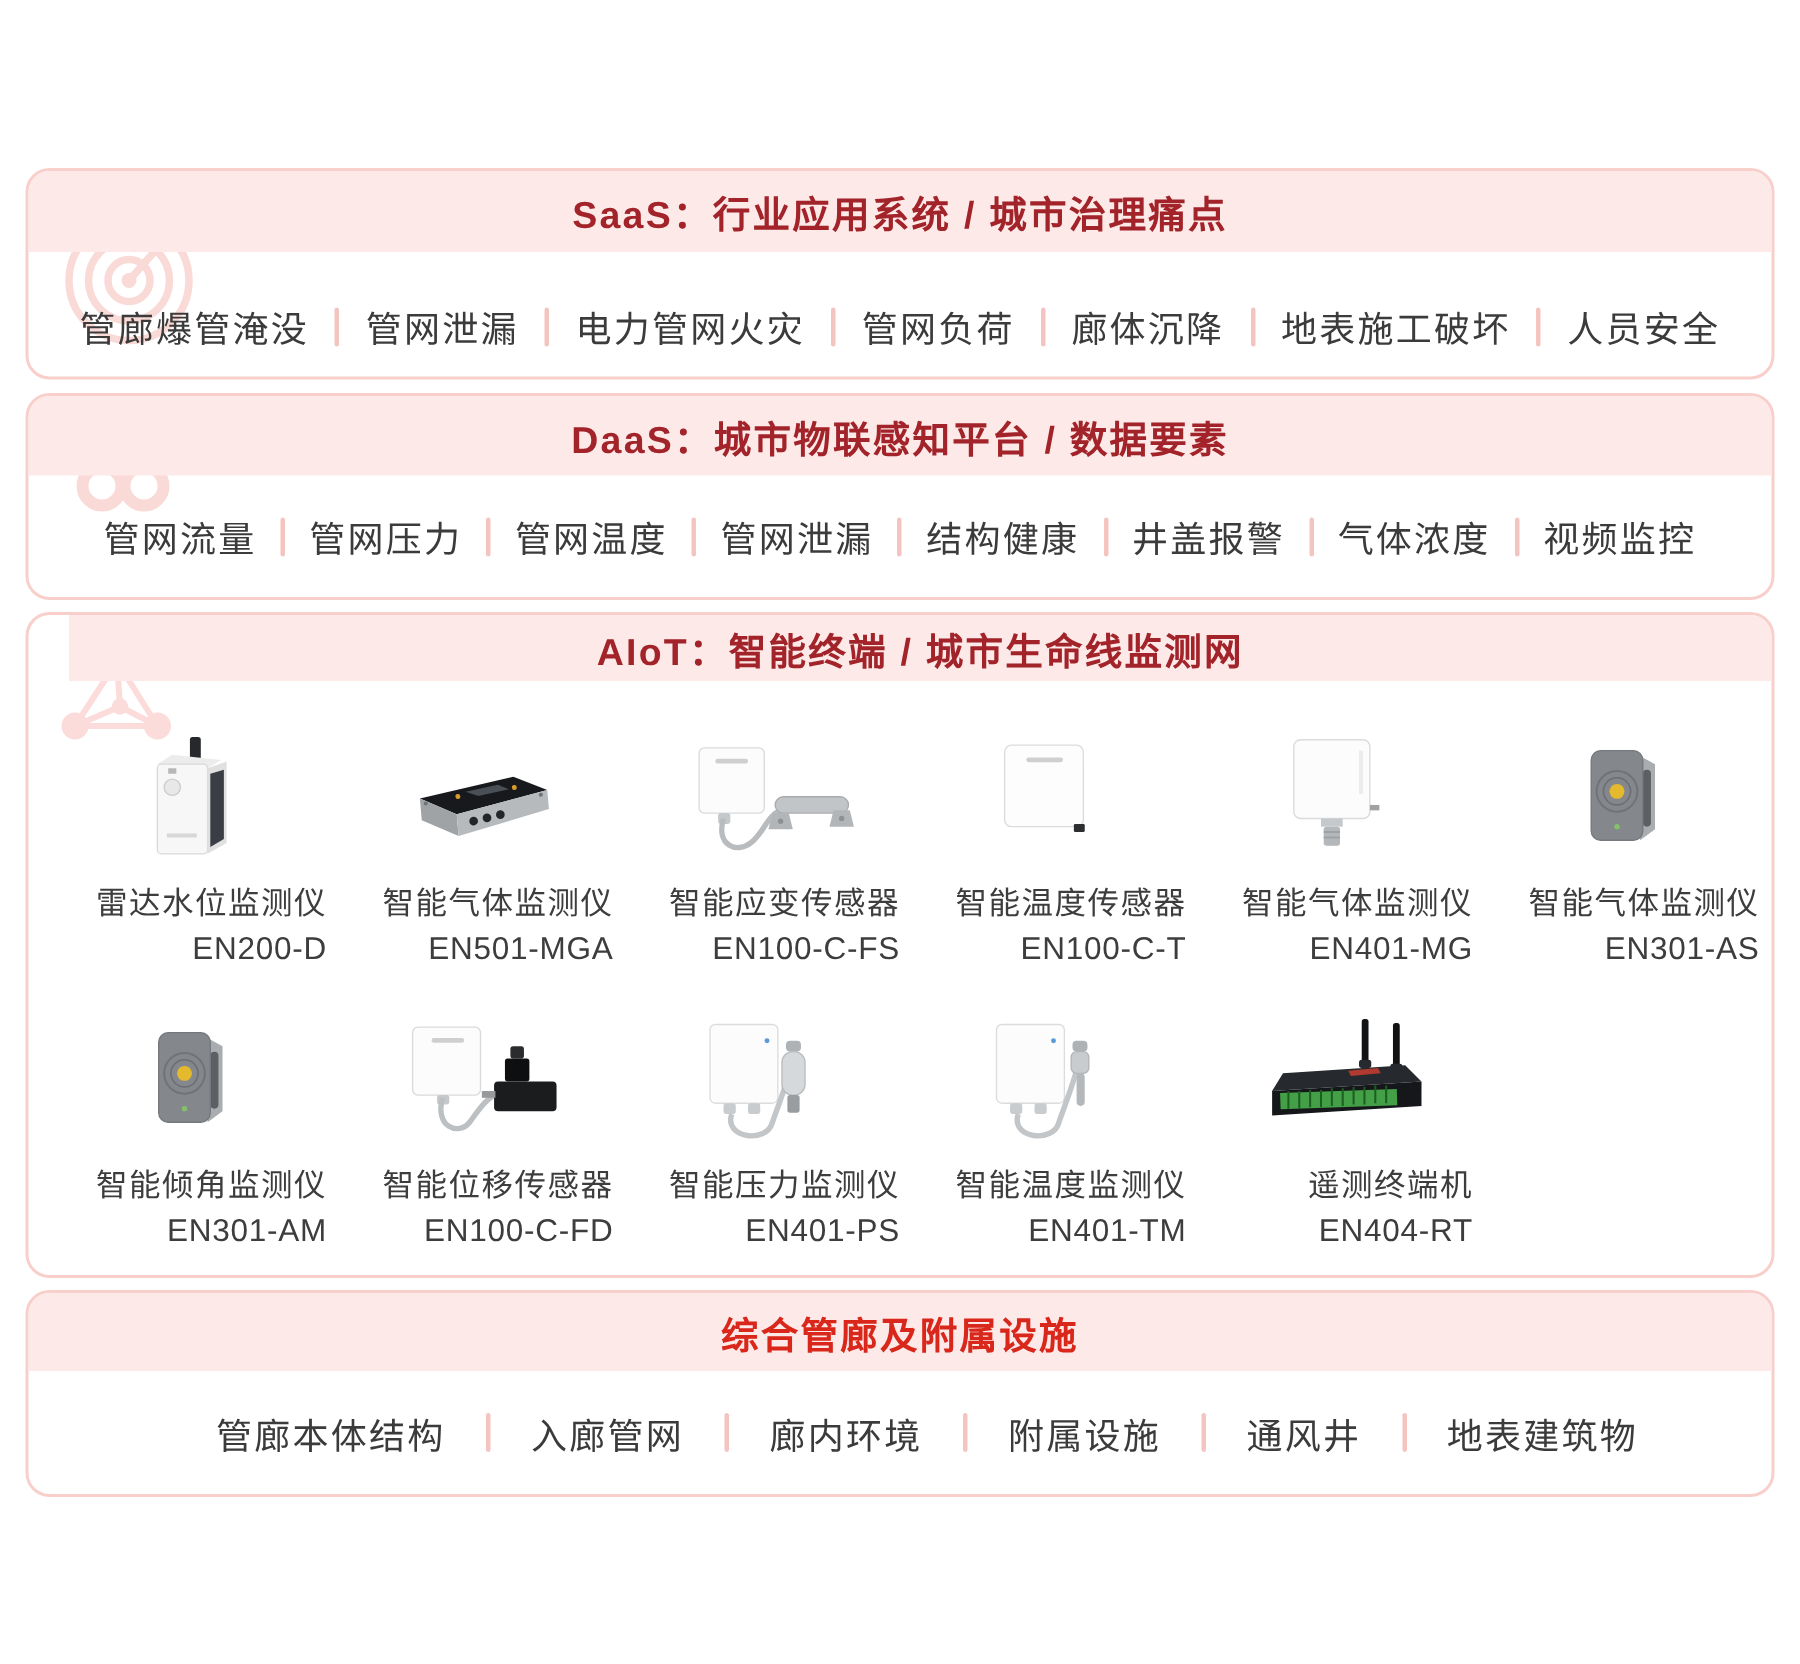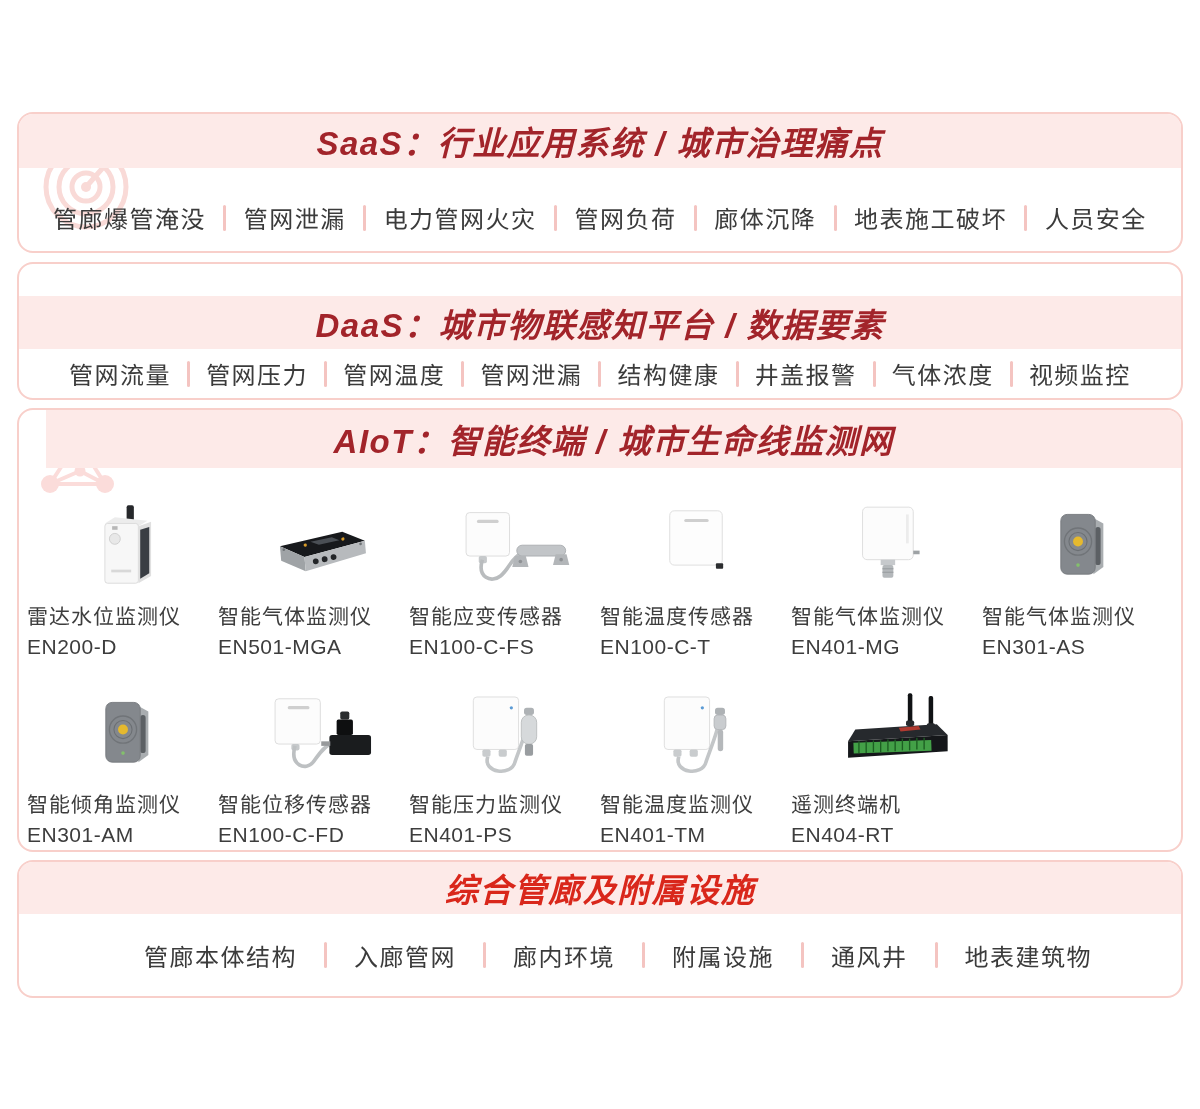--- a/index.html
+++ b/index.html
@@ -1,48 +1,48 @@
 <!DOCTYPE html>
 <html lang="zh-CN"><head>
 <meta charset="utf-8">
 <style>
   html,body{margin:0;padding:0;background:#ffffff;}
   body{width:1200px;height:1109px;font-family:"Liberation Sans",sans-serif;}
   .page{position:relative;width:1200px;height:1109px;overflow:hidden;box-sizing:border-box;padding-top:112px;background:#fff;}
   .panel{position:relative;width:1166px;margin:0 auto;border:2px solid #f8cfca;border-radius:16px;overflow:hidden;box-sizing:border-box;background:#fff;display:flex;flex-direction:column;}
   .panel .band{background:#fdeae8;display:flex;align-items:center;justify-content:center;flex:0 0 auto;position:relative;z-index:1;}
-  .panel h2{margin:0;font-size:33px;font-weight:bold;color:#a2242a;letter-spacing:1.5px;font-style:italic;}
+  .panel h2{margin:0;font-size:25px;font-weight:bold;color:#a2242a;letter-spacing:1.5px;}
   .panel.bottom h2{color:#d9271b;}
   .pbody{flex:1;display:flex;align-items:center;position:relative;z-index:1;}
   .items{display:flex;align-items:center;width:100%;box-sizing:border-box;}
   .items.spread{justify-content:space-between;}
   .items.centered{justify-content:center;gap:27px;padding-left:36px;}
   .pad-saas{padding:0 34px;margin-top:16px;}
   .pad-daas{padding:0 50px;}
   .item{font-size:24px;color:#3b3b3b;letter-spacing:1.5px;white-space:nowrap;}
   .divider{width:3px;height:26px;background:#f4c4c1;border-radius:1.5px;flex:0 0 auto;}
   
   .deco{position:absolute;z-index:0;pointer-events:none;}
   .deco-ripple{left:20px;top:26px;width:94px;height:94px;}
   .deco-infinity{left:30px;top:42px;width:66px;height:36px;}
   .deco-network{left:20px;top:20px;width:78px;height:66px;}
   
   .devices{flex:1;display:grid;grid-template-columns:repeat(6,1fr);padding:30px 8px 14px;row-gap:24px;position:relative;z-index:1;}
-  .device{display:flex;flex-direction:column;align-items:flex-start;}
+  .device{display:flex;flex-direction:column;align-items:flex-end;}
   .device-img{height:96px;width:100%;display:flex;align-items:flex-end;justify-content:center;}
   .device-img svg{width:172px;height:94px;display:block;}
   .device-name{font-size:21px;color:#3d3d3d;margin-top:8px;line-height:30px;letter-spacing:1px;white-space:nowrap;}
   .device-model{font-size:21px;color:#3d3d3d;line-height:30px;letter-spacing:0.5px;white-space:nowrap;}
   
   #panel-saas{height:141px;margin-bottom:9px;}
   #panel-saas .band{height:54px;}
   #panel-daas{height:138px;margin-bottom:8px;}
-  #panel-daas .band{height:53px;margin-top:32px;}
+  #panel-daas .band{height:53px;}
   #panel-aiot{height:444px;margin-bottom:8px;}
-  #panel-aiot .band{height:58px;margin-left:27px;}
+  #panel-aiot .band{height:44px;margin-left:27px;}
   #panel-corridor{height:138px;}
   #panel-corridor .band{height:52px;}
 </style>
 </head>
 <body>
 
 <div class="page">
 
   <section class="panel" id="panel-saas">
     <svg class="deco deco-ripple" viewBox="0 0 94 94">

